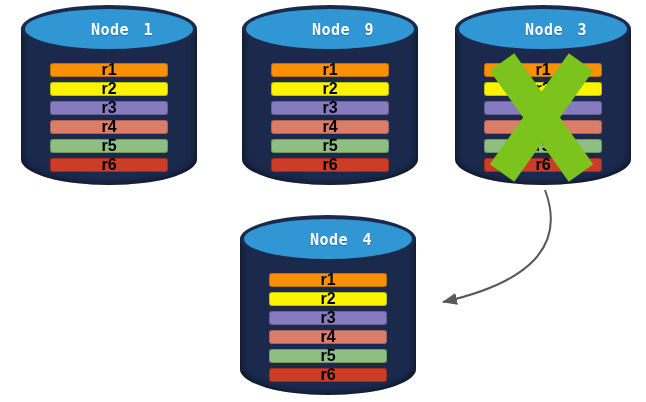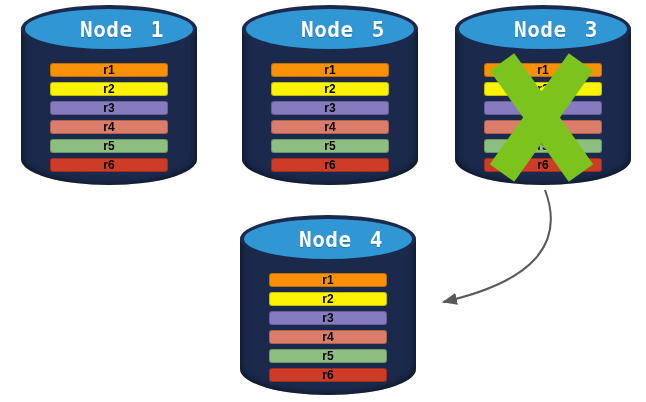--- a/index.html
+++ b/index.html
@@ -23,39 +23,39 @@
     position:absolute;left:0;right:0;top:0;height:48px;
     background:var(--topblue,#3097D4);
     border:4px solid var(--navy,#1B2A4C);
     border-radius:50%;
     box-sizing:border-box;
     display:flex;align-items:center;justify-content:center;
   }
   .node-label{
     font-family:"DejaVu Sans Mono", monospace;
     font-weight:bold;
-    font-size:21px;
+    font-size:15px;
     color:#ffffff;
     word-spacing:5px;
     letter-spacing:0.5px;
     padding-top:2px;
     text-shadow:0 1px 1px rgba(0,0,0,.25);
     margin-left:26px;
   }
   .rows{
     position:absolute;left:29px;right:29px;top:58px;
     display:flex;flex-direction:column;gap:5px;
   }
   .row{
     height:14px;
     border-radius:3px;
     border:1px solid rgba(0,0,0,.22);
     box-sizing:border-box;
     display:flex;align-items:center;justify-content:center;
-    font-size:12px;font-weight:bold;color:#000;
+    font-size:16px;font-weight:bold;color:#000;
     line-height:1;
   }
   .xmark{position:absolute;left:0;top:0;pointer-events:none;}
   #arrow-layer{position:absolute;left:0;top:0;}
 </style>
 </head>
 <body>
 
 <div id="canvas" style="--navy: #1B2A4C; --topblue: #3097D4;">
 
@@ -69,21 +69,21 @@
         <div class="row" style="background: rgb(252, 243, 3); color: rgb(0, 0, 0);">r2</div>
         <div class="row" style="background: rgb(134, 123, 191); color: rgb(0, 0, 0);">r3</div>
         <div class="row" style="background: rgb(219, 125, 107); color: rgb(0, 0, 0);">r4</div>
         <div class="row" style="background: rgb(142, 191, 128); color: rgb(0, 0, 0);">r5</div>
         <div class="row" style="background: rgb(204, 60, 38); color: rgb(0, 0, 0);">r6</div>
       </div>
     </div>
     <div class="node" style="left: 242px; top: 5px;">
       <div class="cyl-body"></div>
       <div class="cyl-top">
-        <span class="node-label" style="color: rgb(255, 255, 255);">Node 5</span>
+        <span class="node-label" style="color: rgb(255, 255, 255);">Node 9</span>
       </div>
       <div class="rows">
         <div class="row" style="background: rgb(250, 144, 5); color: rgb(0, 0, 0);">r1</div>
         <div class="row" style="background: rgb(252, 243, 3); color: rgb(0, 0, 0);">r2</div>
         <div class="row" style="background: rgb(134, 123, 191); color: rgb(0, 0, 0);">r3</div>
         <div class="row" style="background: rgb(219, 125, 107); color: rgb(0, 0, 0);">r4</div>
         <div class="row" style="background: rgb(142, 191, 128); color: rgb(0, 0, 0);">r5</div>
         <div class="row" style="background: rgb(204, 60, 38); color: rgb(0, 0, 0);">r6</div>
       </div>
     </div>

